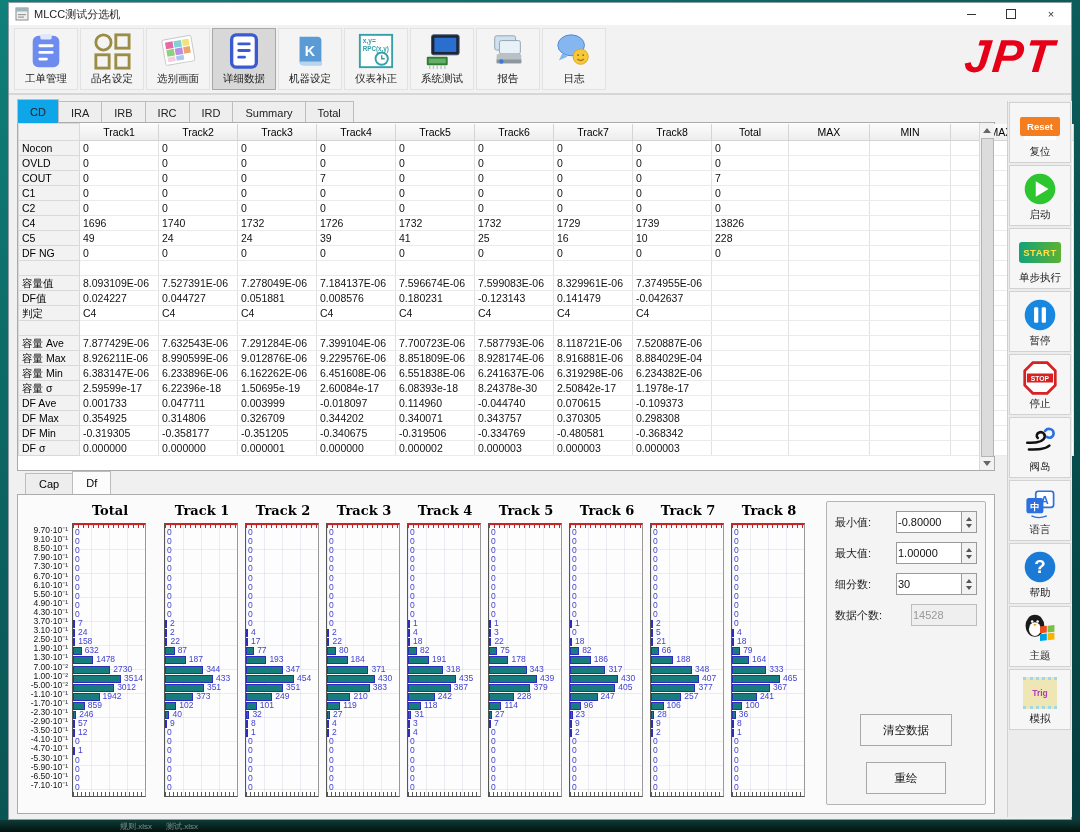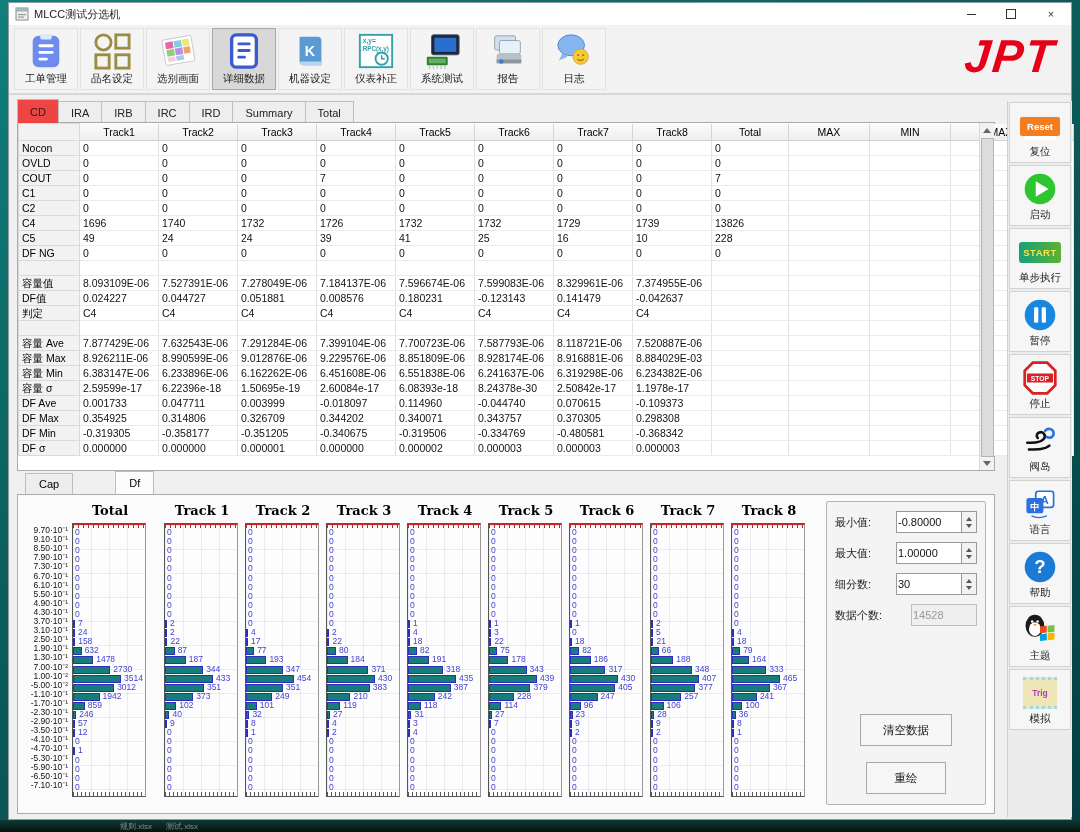--- a/index.html
+++ b/index.html
@@ -25,41 +25,41 @@
     align-items:center;justify-content:flex-end;padding:3px 0;box-sizing:border-box;}
   .tbtn.active{background:#d8d8d8;border:1px solid #a8a8a8;}
   .tbtn .tico{width:38px;height:38px;}
   .tbtn .tlab{font-size:10.5px;color:#222;margin-top:2px;white-space:nowrap;}
   .logo{position:absolute;right:16px;top:30px;font-size:46px;font-weight:900;font-style:italic;
     letter-spacing:2px;transform:skewX(-6deg);line-height:1;}
   
   .tabs{position:absolute;left:8px;top:98px;display:flex;}
   .tab{height:21px;padding:0 12px;font-size:11px;display:flex;align-items:center;background:#eeeeee;
     border:1px solid #bdbdbd;border-bottom:none;margin-right:-1px;color:#222;}
-  .tab.active{background:#ef4444;height:23px;margin-top:-2px;position:relative;z-index:2;}
+  .tab.active{background:#0ea5e9;height:23px;margin-top:-2px;position:relative;z-index:2;}
   
   .table-panel{position:absolute;left:8px;top:119px;width:978px;height:349px;background:#fff;
     border:1px solid #ababab;box-sizing:border-box;}
   table.grid{border-collapse:collapse;table-layout:fixed;width:962px;font-size:10.5px;}
   table.grid th,table.grid td{padding:0 3px;height:14px;line-height:14px;overflow:hidden;white-space:nowrap;}
   table.grid thead th{background:linear-gradient(#fbfbfb,#ededed);border:1px solid #d4d4d4;border-top:none;
     font-weight:400;text-align:center;height:16px;}
   table.grid th.rowlab{background:#f2f2f2;border:1px solid #d9d9d9;font-weight:400;text-align:left;}
   table.grid td{background:#fff;border-right:1px solid #e2e2e2;border-bottom:1px solid #ebebeb;text-align:left;color:#111;}
   .vscroll{position:absolute;top:0;right:0;bottom:0;width:14px;background:#f2f2f2;border-left:1px solid #d9d9d9;}
   .sb-btn{position:absolute;left:0;width:13px;height:14px;display:flex;align-items:center;justify-content:center;}
   .sb-up{top:0;} .sb-dn{bottom:0;}
   .tri-up{width:0;height:0;border-left:4px solid transparent;border-right:4px solid transparent;border-bottom:5px solid #666;}
   .tri-dn{width:0;height:0;border-left:4px solid transparent;border-right:4px solid transparent;border-top:5px solid #666;}
   .sb-thumb{position:absolute;left:1px;top:15px;width:11px;height:calc(100% - 30px);background:#dcdcdc;border:1px solid #b4b4b4;}
   
   .subtabs{position:absolute;left:16px;top:470px;display:flex;}
   .stab{height:20px;padding:0 13px;font-size:11px;display:flex;align-items:center;background:#ededed;
     border:1px solid #bdbdbd;border-bottom:none;margin-right:-1px;}
-  .stab.active{background:#fcfcfc;height:22px;margin-top:-2px;z-index:2;position:relative;margin-left:43px;}
+  .stab.active{background:#fcfcfc;height:22px;margin-top:-2px;z-index:2;position:relative;}
   
   .chart-panel{position:absolute;left:8px;top:491px;width:978px;height:320px;background:#fbfbfb;
     border:1px solid #ababab;box-sizing:border-box;}
   .charts-row{position:absolute;left:8px;top:8px;display:flex;align-items:flex-start;}
   .ylabels{position:relative;width:44px;height:296px;margin-right:2px;}
   .ylab{position:absolute;right:2px;font-size:8.5px;color:#111;white-space:nowrap;line-height:9px;}
   .chart{width:76px;margin-right:5px;}
   .chart.total-chart{margin-right:16px;}
   .ctitle{height:20px;font-family:"DejaVu Serif",serif;font-weight:bold;font-size:13px;text-align:center;color:#000;}
   .plot{position:relative;width:74px;height:274px;background:#fdfdfd;box-sizing:border-box;
@@ -477,21 +477,21 @@
           </tr>
           <tr>
             <th class="rowlab">容量 Max</th>
             <td>8.926211E-06</td>
             <td>8.990599E-06</td>
             <td>9.012876E-06</td>
             <td>9.229576E-06</td>
             <td>8.851809E-06</td>
             <td>8.928174E-06</td>
             <td>8.916881E-06</td>
-            <td>8.884029E-03</td>
+            <td>8.884029E-04</td>
             <td></td>
             <td></td>
             <td></td>
             <td></td>
           </tr>
           <tr>
             <th class="rowlab">容量 Min</th>
             <td>6.383147E-06</td>
             <td>6.233896E-06</td>
             <td>6.162262E-06</td>

